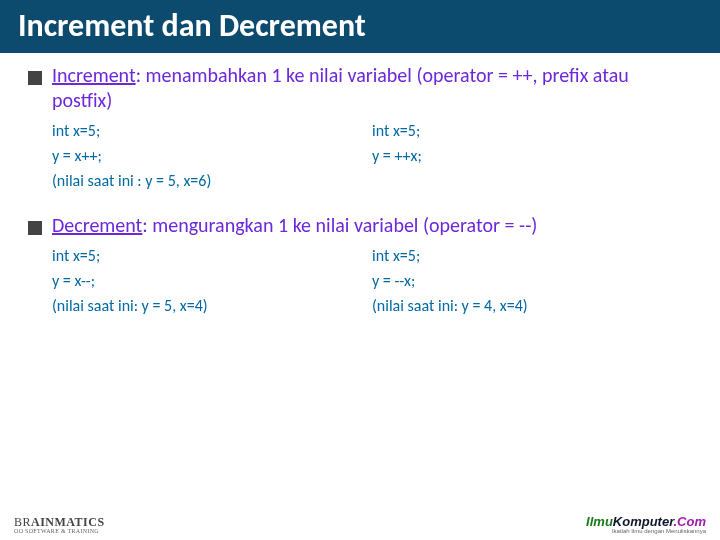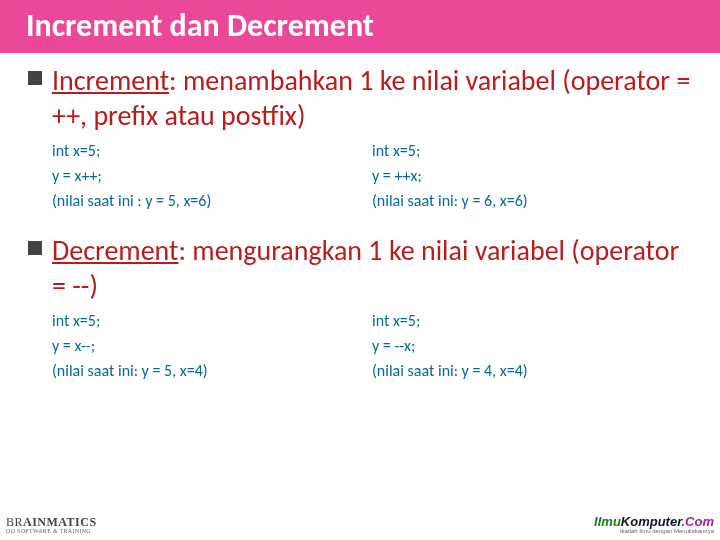--- a/index.html
+++ b/index.html
@@ -5,23 +5,23 @@
   * { margin: 0; padding: 0; box-sizing: border-box; }
   body {
     width: 720px;
     height: 540px;
     font-family: Calibri, "Segoe UI", Arial, sans-serif;
     background: #ffffff;
     position: relative;
     overflow: hidden;
   }
   .title-bar {
-    background: #ec4899;
+    background: #0c4a6e;
     color: #ffffff;
-    padding: 6px 14px 8px 26px;
+    padding: 6px 14px 8px 18px;
     font-size: 32px;
     font-weight: 700;
   }
   .content {
     padding: 10px 28px 0 28px;
   }
   .section {
     margin-bottom: 20px;
   }
   .bullet-row {
@@ -31,23 +31,23 @@
   }
   .bullet-icon {
     flex: 0 0 auto;
     width: 14px;
     height: 14px;
     margin-top: 8px;
     margin-right: 10px;
     background: #434343;
   }
   .bullet-text {
-    font-size: 28px;
+    font-size: 20px;
     line-height: 1.25;
-    color: #b91c1c;
+    color: #6d28d9;
   }
   .term {
     text-decoration: underline;
   }
   .examples {
     display: flex;
     padding-left: 24px;
     margin-top: 4px;
   }
   .col {
@@ -59,21 +59,21 @@
     color: #0369a1;
   }
   .footer {
     position: absolute;
     bottom: 6px;
     left: 0;
     right: 0;
     display: flex;
     justify-content: space-between;
     align-items: flex-end;
-    padding: 0 6px;
+    padding: 0 14px;
   }
   .footer-left {
     font-family: Georgia, "Times New Roman", serif;
     font-size: 10px;
     color: #444;
     line-height: 1;
   }
   .footer-left .bz-brand {
     font-size: 12px;
     letter-spacing: 0.5px;
@@ -116,21 +116,20 @@
     </div>
     <div class="examples">
       <div class="col">
         <div class="code-line">int x=5;</div>
         <div class="code-line">y = x++;</div>
         <div class="code-line">(nilai saat ini : y = 5, x=6)</div>
       </div>
       <div class="col">
         <div class="code-line">int x=5;</div>
         <div class="code-line">y = ++x;</div>
-        <div class="code-line">(nilai saat ini: y = 6, x=6)</div>
       </div>
     </div>
   </div>
 
   <div class="section">
     <div class="bullet-row">
       <div class="bullet-icon"></div>
       <div class="bullet-text">
         <span class="term">Decrement</span><span>: mengurangkan 1 ke nilai variabel (operator = --)</span>
       </div>

